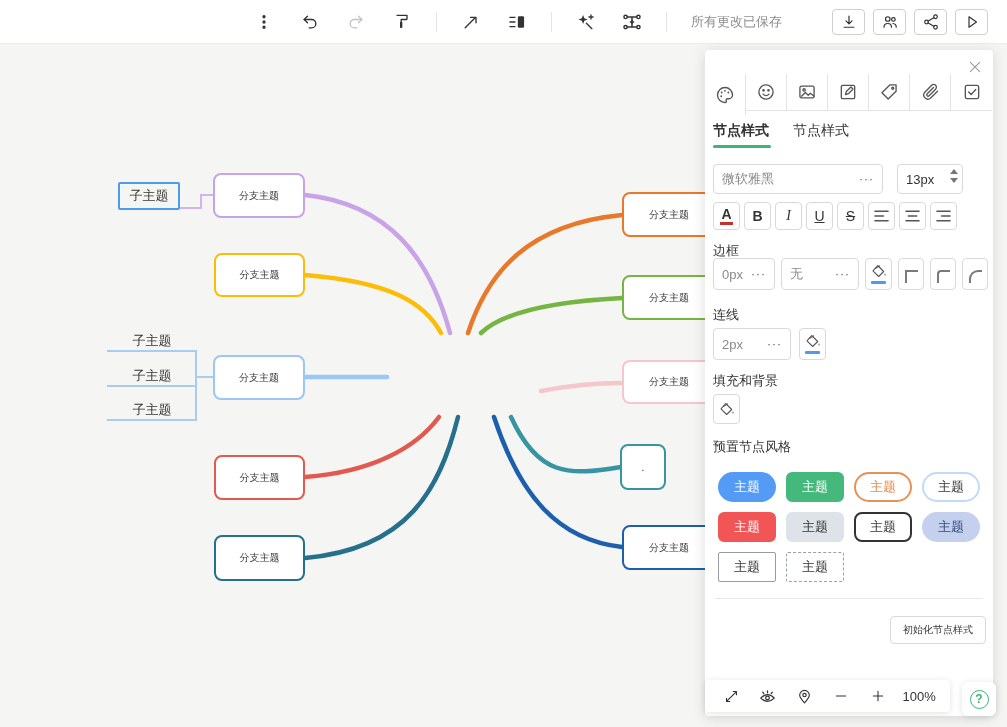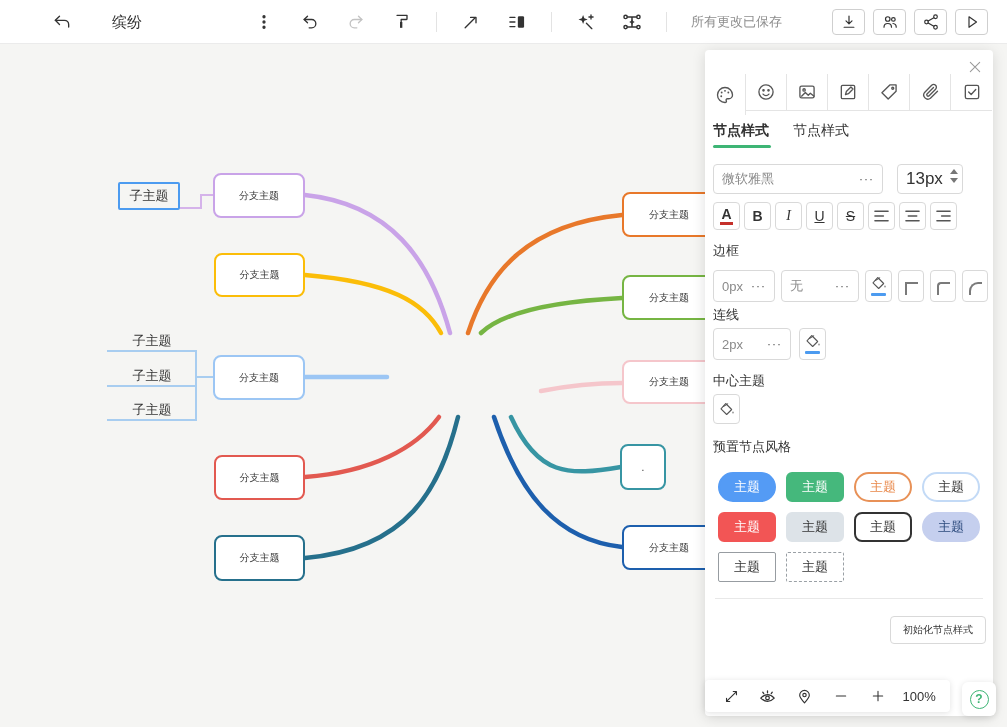--- a/index.html
+++ b/index.html
@@ -57,37 +57,37 @@
   .subtab { font-size:14px; cursor:pointer; padding-bottom:8px; position:relative; }
   .subtab.active { font-weight:bold; }
   .subtab-underline { position:absolute; left:0; bottom:0; width:58px; height:3px; border-radius:2px; }
   .pselect { border:1px solid #d9d9d9; border-radius:4px; background:#fff; display:flex;
              align-items:center; justify-content:space-between; padding:0 8px; font-size:13px;
              color:#8a8a8a; cursor:pointer; }
   .pselect .dots { color:#555; font-size:12px; letter-spacing:1px; }
   .fontrow { position:absolute; left:8px; top:114px; width:272px; height:30px; }
   .family-box { position:absolute; left:0; top:0; width:170px; height:30px; }
   .size-box { position:absolute; left:184px; top:0; width:66px; height:30px; border:1px solid #d9d9d9;
-              border-radius:4px; display:flex; align-items:center; padding:0 13px 0 8px; font-size:17px;
+              border-radius:4px; display:flex; align-items:center; padding:0 13px 0 8px; font-size:13px;
               color:#333; background:#fff; }
   .stepper { position:absolute; right:4px; top:4px; display:flex; flex-direction:column; gap:4px; }
   .st-up { width:0; height:0; border-left:4px solid transparent; border-right:4px solid transparent;
            border-bottom:5px solid #777; cursor:pointer; }
   .st-dn { width:0; height:0; border-left:4px solid transparent; border-right:4px solid transparent;
            border-top:5px solid #777; cursor:pointer; }
   .fmtrow { position:absolute; left:8px; top:152px; display:flex; gap:4px; }
   .fbtn { width:27px; height:28px; border:1px solid #d9d9d9; border-radius:4px; background:#fff;
           display:flex; align-items:center; justify-content:center; font-size:14px; color:#333; cursor:pointer; }
   .fbtn .a-color { border-bottom:3px solid #c5302b; padding:0 1px; line-height:15px; font-weight:bold; }
   .fbtn .b { font-weight:bold; }
   .fbtn .i { font-style:italic; font-family:"Liberation Serif", serif; }
   .fbtn .u { text-decoration:underline; }
   .fbtn .s { text-decoration:line-through; }
   .plabel { position:absolute; left:8px; font-size:13px; color:#333; }
-  .borderrow { position:absolute; left:8px; top:220px; height:32px; display:flex; gap:6px; }
+  .borderrow { position:absolute; left:8px; top:208px; height:32px; display:flex; gap:6px; }
   .linerow { position:absolute; left:8px; top:278px; height:32px; display:flex; gap:8px; }
   .bucket-btn { width:27px; height:32px; border:1px solid #d9d9d9; border-radius:4px; background:#fff;
                 display:flex; flex-direction:column; align-items:center; justify-content:center; gap:2px; cursor:pointer; }
   .bucket-bar { width:15px; height:3px; border-radius:1px; }
   .corner-btn { width:26px; height:32px; border:1px solid #d9d9d9; border-radius:4px; background:#fff;
                 display:flex; align-items:center; justify-content:center; cursor:pointer; }
   .corner-g { width:13px; height:13px; border-top:2px solid #7a7a7a; border-left:2px solid #7a7a7a; margin-top:4px; }
   .corner-g.r0 { border-top-left-radius:0; }
   .corner-g.r3 { border-top-left-radius:4px; }
   .corner-g.r8 { border-top-left-radius:9px; }
@@ -114,29 +114,20 @@
   .helpbtn { position:absolute; left:962px; top:682px; width:34px; height:34px; background:#fff;
              border-radius:6px; box-shadow:0 1px 6px rgba(0,0,0,.12); display:flex; align-items:center;
              justify-content:center; z-index:40; cursor:pointer; }
   .help-circle { width:19px; height:19px; border:1.6px solid #3eb575; border-radius:50%; color:#3eb575;
                  font-size:12px; font-weight:bold; display:flex; align-items:center; justify-content:center; }
 </style>
 </head>
 <body>
 
 <header class="topbar">
-  <div class="tb-left">
-    <span class="tbtn">
-      <svg class="ic" width="20" height="20" viewBox="0 0 24 24">
-        <path d="M9 5 4 10l5 5"></path>
-          <path d="M4 10h11a5 5 0 0 1 5 5v3"></path>
-      </svg>
-    </span>
-    <span class="app-title">缤纷</span>
-  </div>
 
   <div class="tb-center">
     <span class="tbtn">
       <svg class="ic" width="18" height="18" viewBox="0 0 24 24">
         <circle cx="12" cy="5" r="1.4" fill="#333"></circle>
           <circle cx="12" cy="12" r="1.4" fill="#333"></circle>
           <circle cx="12" cy="19" r="1.4" fill="#333"></circle>
       </svg>
     </span>
     <span class="tbtn">
@@ -440,21 +431,21 @@
     <div class="bucket-btn">
       <svg class="ic mid" width="16" height="15" viewBox="0 0 24 22">
         <path d="M10 2l9 9-7.5 7.5L3 10z"></path>
           <path d="M6.5 6.5 13 2.5"></path>
           <path d="M21 13.5c1.1 1.7 1.1 3.2 0 3.6-1.1-.4-1.1-1.9 0-3.6z" fill="#555" stroke="none"></path>
       </svg>
       <span class="bucket-bar" style="background-color: rgb(76, 155, 240);"></span>
     </div>
   </div>
 
-  <div class="plabel" style="top:322px">中心主题</div>
+  <div class="plabel" style="top:322px">填充和背景</div>
   <div class="fillrow">
     <div class="bucket-btn" style="height:30px">
       <svg class="ic mid" width="16" height="15" viewBox="0 0 24 22">
         <path d="M10 2l9 9-7.5 7.5L3 10z"></path>
           <path d="M6.5 6.5 13 2.5"></path>
           <path d="M21 13.5c1.1 1.7 1.1 3.2 0 3.6-1.1-.4-1.1-1.9 0-3.6z" fill="#555" stroke="none"></path>
       </svg>
     </div>
   </div>
 

